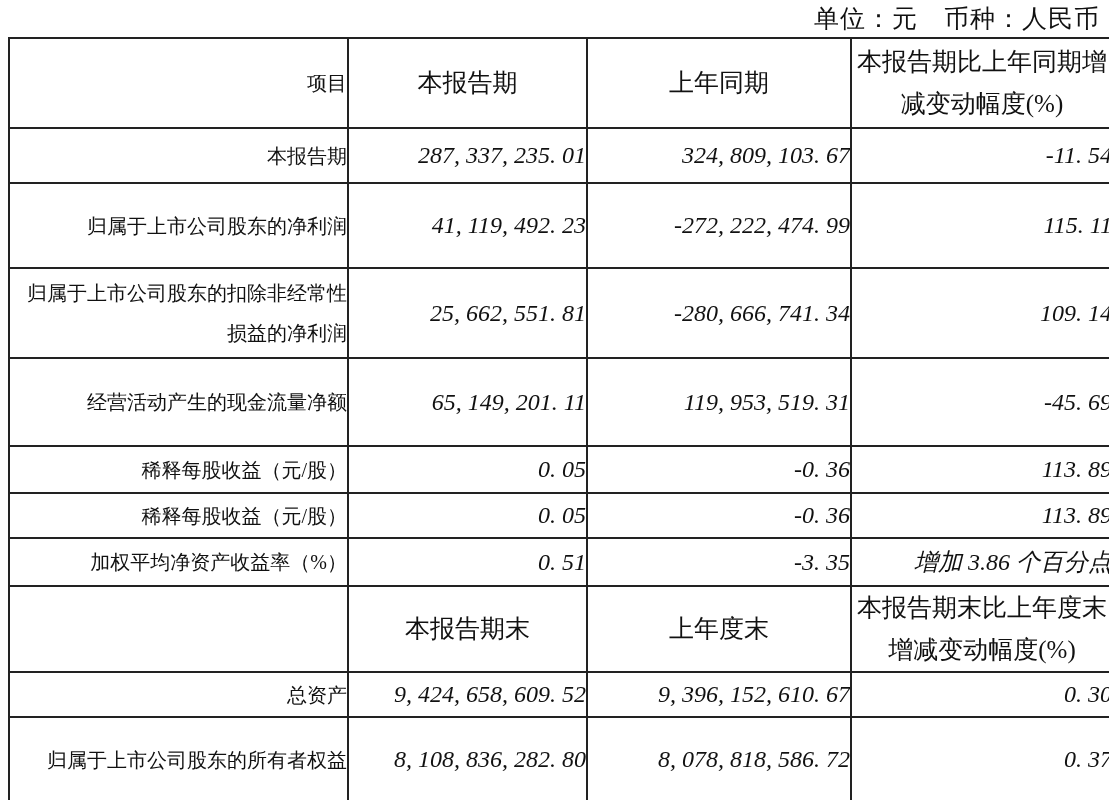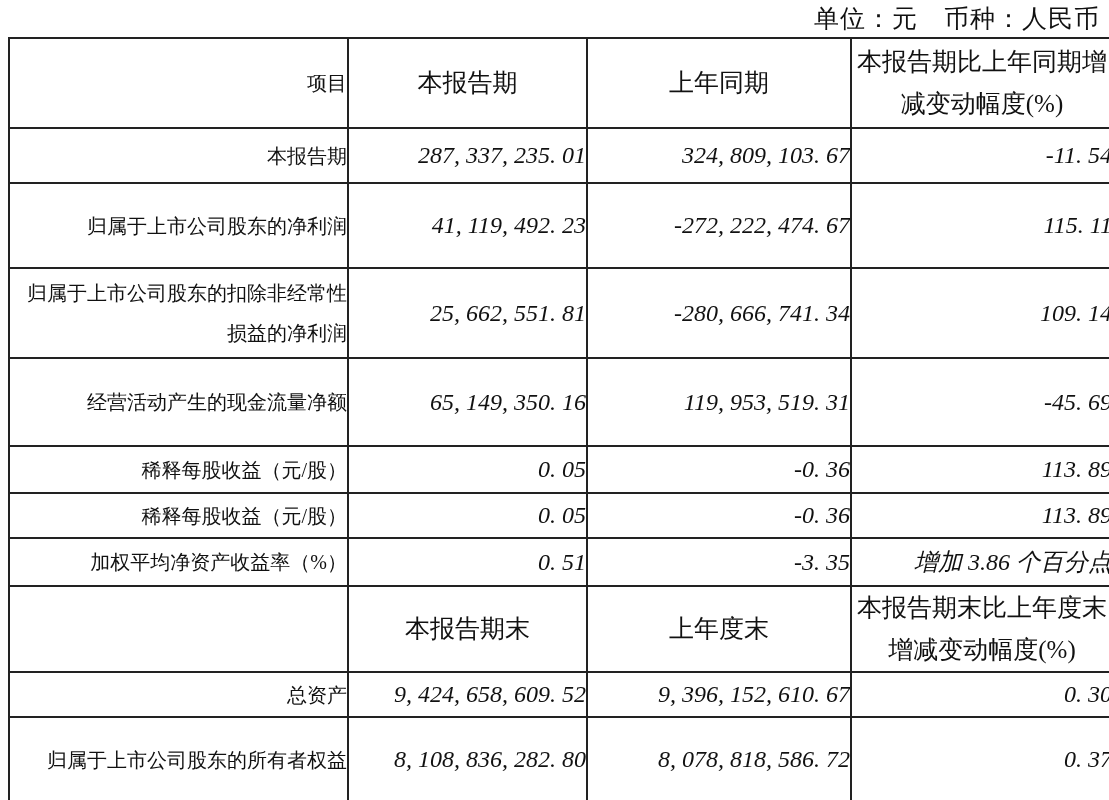--- a/index.html
+++ b/index.html
@@ -83,34 +83,34 @@
   <tr style="height:55px">
     <td class="label">本报告期</td>
     <td class="num">287, 337, 235. 01</td>
     <td class="num">324, 809, 103. 67</td>
     <td class="num">-11. 54</td>
   </tr>
 
   <tr style="height:85px">
     <td class="label">归属于上市公司股东的净利润</td>
     <td class="num">41, 119, 492. 23</td>
-    <td class="num">-272, 222, 474. 67</td>
+    <td class="num">-272, 222, 474. 99</td>
     <td class="num">115. 11</td>
   </tr>
 
   <tr style="height:90px">
     <td class="label">归属于上市公司股东的扣除非经常性损益的净利润</td>
     <td class="num">25, 662, 551. 81</td>
     <td class="num">-280, 666, 741. 34</td>
     <td class="num">109. 14</td>
   </tr>
 
   <tr style="height:88px">
     <td class="label">经营活动产生的现金流量净额</td>
-    <td class="num">65, 149, 350. 16</td>
+    <td class="num">65, 149, 201. 11</td>
     <td class="num">119, 953, 519. 31</td>
     <td class="num">-45. 69</td>
   </tr>
 
   <tr style="height:47px">
     <td class="label">稀释每股收益（元/股）</td>
     <td class="num">0. 05</td>
     <td class="num">-0. 36</td>
     <td class="num">113. 89</td>
   </tr>

